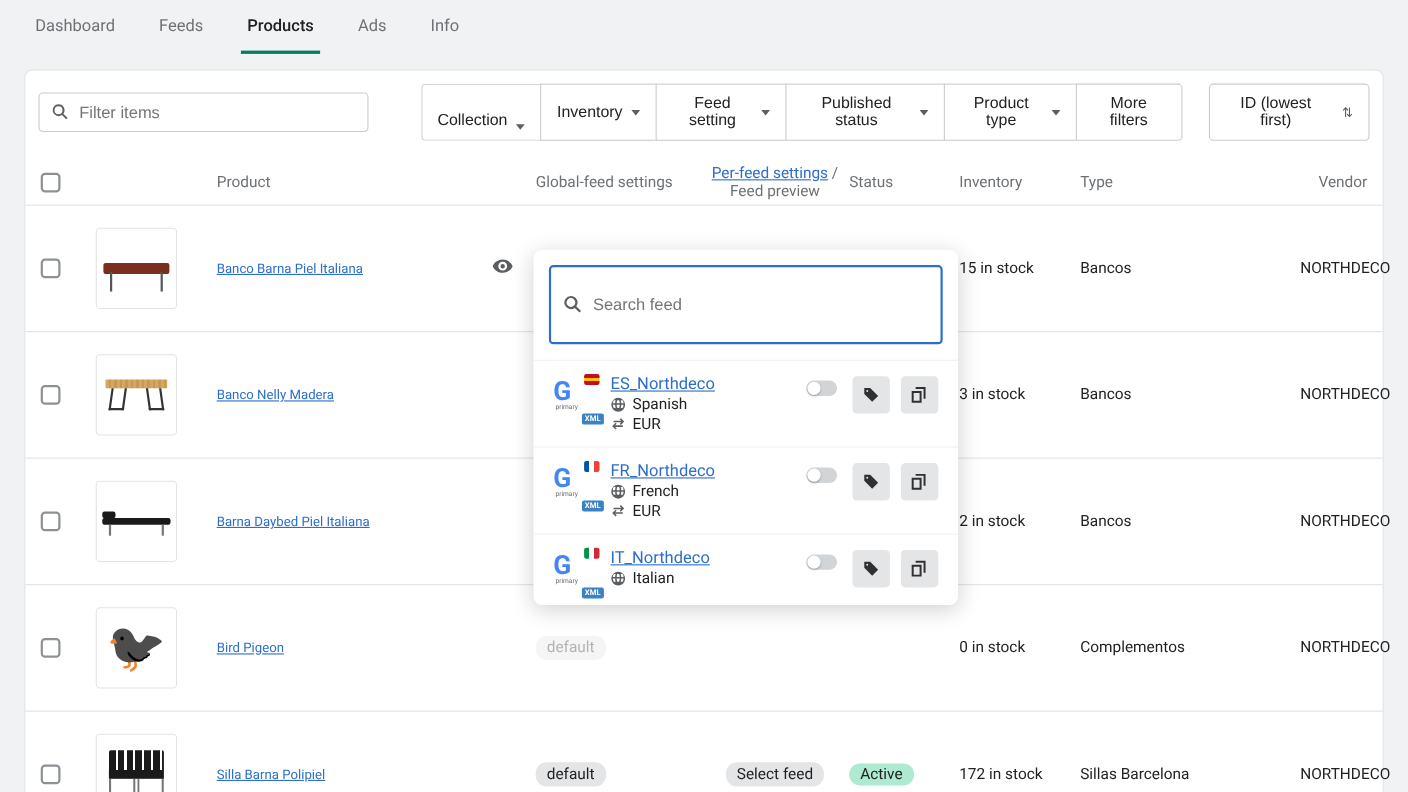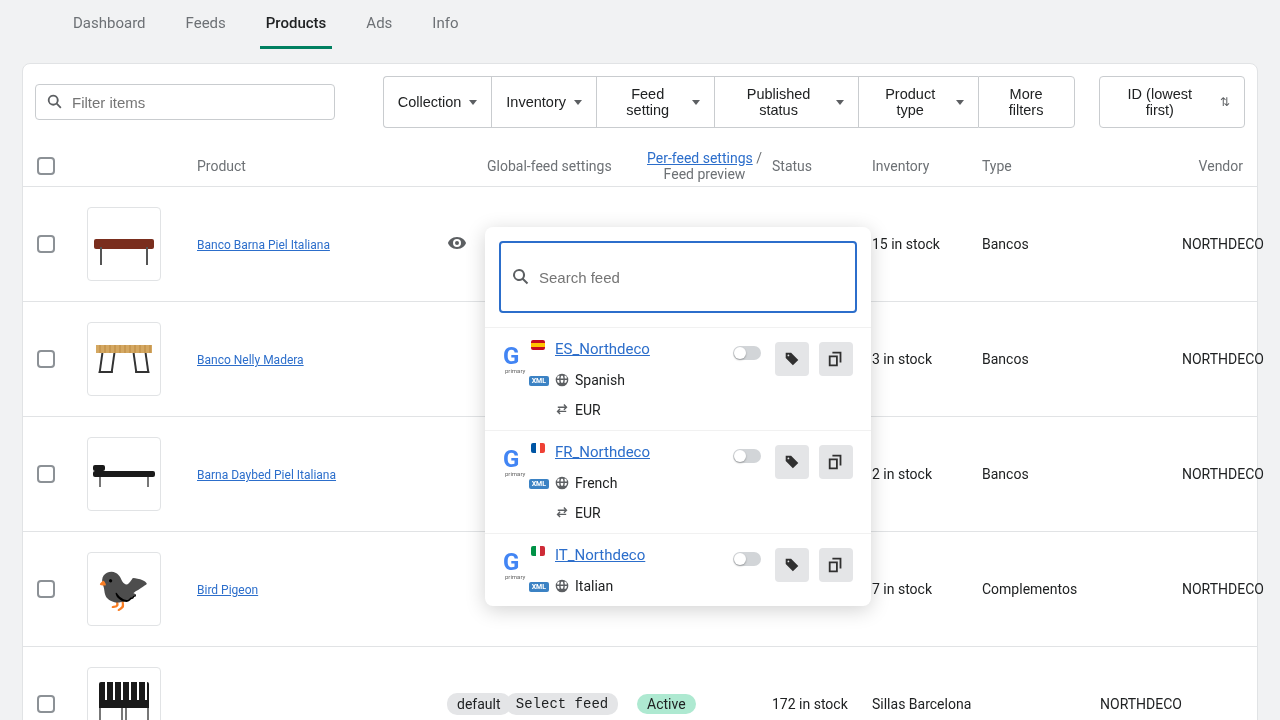--- a/index.html
+++ b/index.html
@@ -1,69 +1,69 @@
 <!DOCTYPE html>
 <html><head>
 <meta charset="utf-8">
 <style>
   * { box-sizing: border-box; margin: 0; padding: 0; }
   body { font-family: -apple-system, BlinkMacSystemFont, 'Segoe UI', Roboto, sans-serif; background: #f1f2f3; color: #202223; font-size: 14px; }
   
-  .topnav { display: flex; gap: 28px; padding: 0 26px; background: #f1f2f3; margin-left: 41px; }
+  .topnav { display: flex; gap: 28px; padding: 0 26px; background: #f1f2f3; }
   .topnav a { padding: 14px 6px; color: #6d7175; text-decoration: none; font-size: 15px; cursor: pointer; }
   .topnav a.active { color: #202223; font-weight: 500; border-bottom: 3px solid #008060; }
   
   .panel { background: #fff; margin: 14px 22px; border: 1px solid #e1e3e5; border-radius: 8px; overflow: visible; }
   
   .toolbar { display: flex; gap: 24px; padding: 12px; align-items: center; }
   .search-wrap { display: flex; align-items: center; border: 1px solid #c9cccf; border-radius: 4px; padding: 8px 10px; width: 310px; }
   .search-wrap svg { width: 18px; height: 18px; fill: #5c5f62; margin-right: 8px; }
   .search-wrap input { border: none; outline: none; font-size: 15px; flex: 1; }
   .spacer { flex: 1; }
   .filter-btn { border: 1px solid #c9cccf; background: #fff; padding: 9px 14px; border-radius: 4px; font-size: 14.5px; color: #202223; cursor: pointer; display: inline-flex; align-items: center; gap: 8px; }
   .filter-group { display: flex; }
   .filter-group .filter-btn { border-radius: 0; border-right: none; }
-  .filter-group .filter-btn:first-child { border-radius: 4px 0 0 4px; }
+  .filter-group .filter-btn:first-child { border-radius: 4px 0 0 4px; align-items: flex-end; }
   .filter-group .filter-btn:last-child { border-radius: 0 4px 4px 0; border-right: 1px solid #c9cccf; }
   .caret { width: 0; height: 0; border-left: 4px solid transparent; border-right: 4px solid transparent; border-top: 5px solid #5c5f62; }
   .sort-caret::after { content: "⇅"; margin-left: 6px; font-size: 12px; color: #5c5f62; }
   
   .thead { display: grid; grid-template-columns: 50px 110px 250px 40px 150px 135px 100px 110px 200px 1fr; align-items: center; padding: 10px 14px 4px 14px; color: #6d7175; font-size: 14px; border-bottom: 1px solid #e1e3e5; }
   .thead .pf { text-align: center; }
   .thead .pf a { color: #2c6ecb; text-decoration: underline; }
   .thead .vendor { text-align: right; }
   
   .row { display: grid; grid-template-columns: 50px 110px 250px 40px 150px 135px 100px 110px 200px 1fr; align-items: center; padding: 20px 14px; border-bottom: 1px solid #e1e3e5; position: relative; }
   .chk { width: 18px; height: 18px; border: 2px solid #8c9196; border-radius: 4px; cursor: pointer; }
   .thumb { width: 74px; height: 74px; border: 1px solid #e1e3e5; border-radius: 4px; display: flex; align-items: center; justify-content: center; background: #fff; overflow: hidden; }
   .pname { color: #2c6ecb; text-decoration: underline; font-size: 12px; }
   .eye svg { width: 20px; height: 20px; fill: #5c5f62; }
   .pill { background: #e4e5e7; color: #202223; padding: 3px 10px; border-radius: 10px; font-size: 14px; display: inline-flex; align-items: flex-end; gap: 8px; width: fit-content; cursor: pointer; }
   .pill .caret { border-top-color: #5c5f62; }
   .pill.selfeed .caret { border-top-color: #2c6ecb; }
-  .pill.selfeed { cursor: pointer; font-family: Liberation Mono, monospace; }
+  .pill.selfeed { cursor: pointer; }
   .status-badge { background: #aee9d1; color: #202223; padding: 2px 10px; border-radius: 10px; font-size: 14px; width: fit-content; }
   .vendor-cell { text-align: right; }
   
   
   .feed-dd { position: absolute; top: 40px; left: 462px; width: 386px; background: #fff; border-radius: 8px; box-shadow: 0 4px 20px rgba(0,0,0,.18); z-index: 10; overflow: hidden; }
   .feed-dd .dd-search { padding: 14px; }
   .feed-dd .dd-search-inner { display: flex; align-items: center; border: 2px solid #2c6ecb; border-radius: 4px; padding: 24px 10px; }
   .feed-dd .dd-search-inner svg { width: 20px; height: 20px; fill: #5c5f62; margin-right: 8px; }
   .feed-dd .dd-search-inner input { border: none; outline: none; font-size: 15px; flex: 1; }
   .feed-item { display: flex; align-items: flex-start; padding: 12px 18px; gap: 14px; border-top: 1px solid #f1f1f1; }
   .feed-icon { width: 38px; height: 38px; position: relative; flex-shrink: 0; margin-top: 2px; }
   .g-logo { font-weight: bold; font-size: 24px; }
   .g-logo .gb{color:#4285f4}
   .flag { position: absolute; top: -2px; right: -4px; width: 14px; height: 10px; border-radius: 2px; }
   .xml-tag { position: absolute; bottom: -6px; right: -8px; background: #3b82c4; color: #fff; font-size: 7px; padding: 1px 3px; border-radius: 2px; font-weight: bold; }
   .prim-tag { position: absolute; bottom: 6px; left: 2px; font-size: 6px; color: #666; }
   .feed-info { flex: 1; }
   .feed-name { color: #2c6ecb; text-decoration: underline; font-size: 15px; margin-top: 14px; }
-  .feed-meta { display: flex; align-items: center; gap: 6px; color: #202223; font-size: 14px; margin-top: 14px; }
+  .feed-meta { display: flex; align-items: center; gap: 6px; color: #202223; font-size: 14px; margin-top: 2px; }
   .feed-meta svg { width: 14px; height: 14px; fill: #5c5f62; }
   .toggle { width: 28px; height: 14px; background: #d2d5d8; border-radius: 8px; position: relative; cursor: pointer; flex-shrink: 0; margin-top: 6px; }
   .toggle::after { content: ""; position: absolute; width: 12px; height: 12px; background: #fff; border-radius: 50%; top: 1px; left: 1px; box-shadow: 0 1px 2px rgba(0,0,0,.3); }
   .feed-actions { display: flex; gap: 10px; margin-top: 2px; }
   .act-btn { width: 34px; height: 34px; background: #e4e5e7; border-radius: 4px; display: flex; align-items: center; justify-content: center; cursor: pointer; }
   .act-btn svg { width: 18px; height: 18px; fill: #303030; }
   
   
   .d-bench-red { width: 60px; height: 10px; background: #7a2e1e; border-radius: 2px; position: relative; }
   .d-bench-red::before,.d-bench-red::after{content:"";position:absolute;width:2px;height:18px;background:#555;top:8px}
@@ -349,38 +349,39 @@
           <div class="d-bird">🐦‍⬛</div>
         </div>
       </div>
     <div><a class="pname">Bird Pigeon</a></div>
     <div></div>
     <div><span class="pill" style="opacity:.35">
           <span>default</span>
         </span></div>
     <div></div>
     <div></div>
-    <div>7 in stock</div>
+    <div>0 in stock</div>
     <div>Complementos</div>
     <div class="vendor-cell">NORTHDECO</div>
   </div>
 
   <div class="row">
     <div>
         <div class="chk"></div>
       </div>
     <div>
         <div class="thumb">
           <div class="d-chair">
             <div class="back"></div>
             <div class="seat"></div>
             <div class="legs"></div>
           </div>
         </div>
       </div>
+    <div><a class="pname">Silla Barna Polipiel</a></div>
     <div></div>
     <div><span class="pill">
           <span>default</span>
         </span></div>
     <div style="text-align:center"><span class="pill selfeed">
           <span>Select feed</span>
         </span></div>
     <div><span class="status-badge">Active</span></div>
     <div>172 in stock</div>
     <div>Sillas Barcelona</div>

